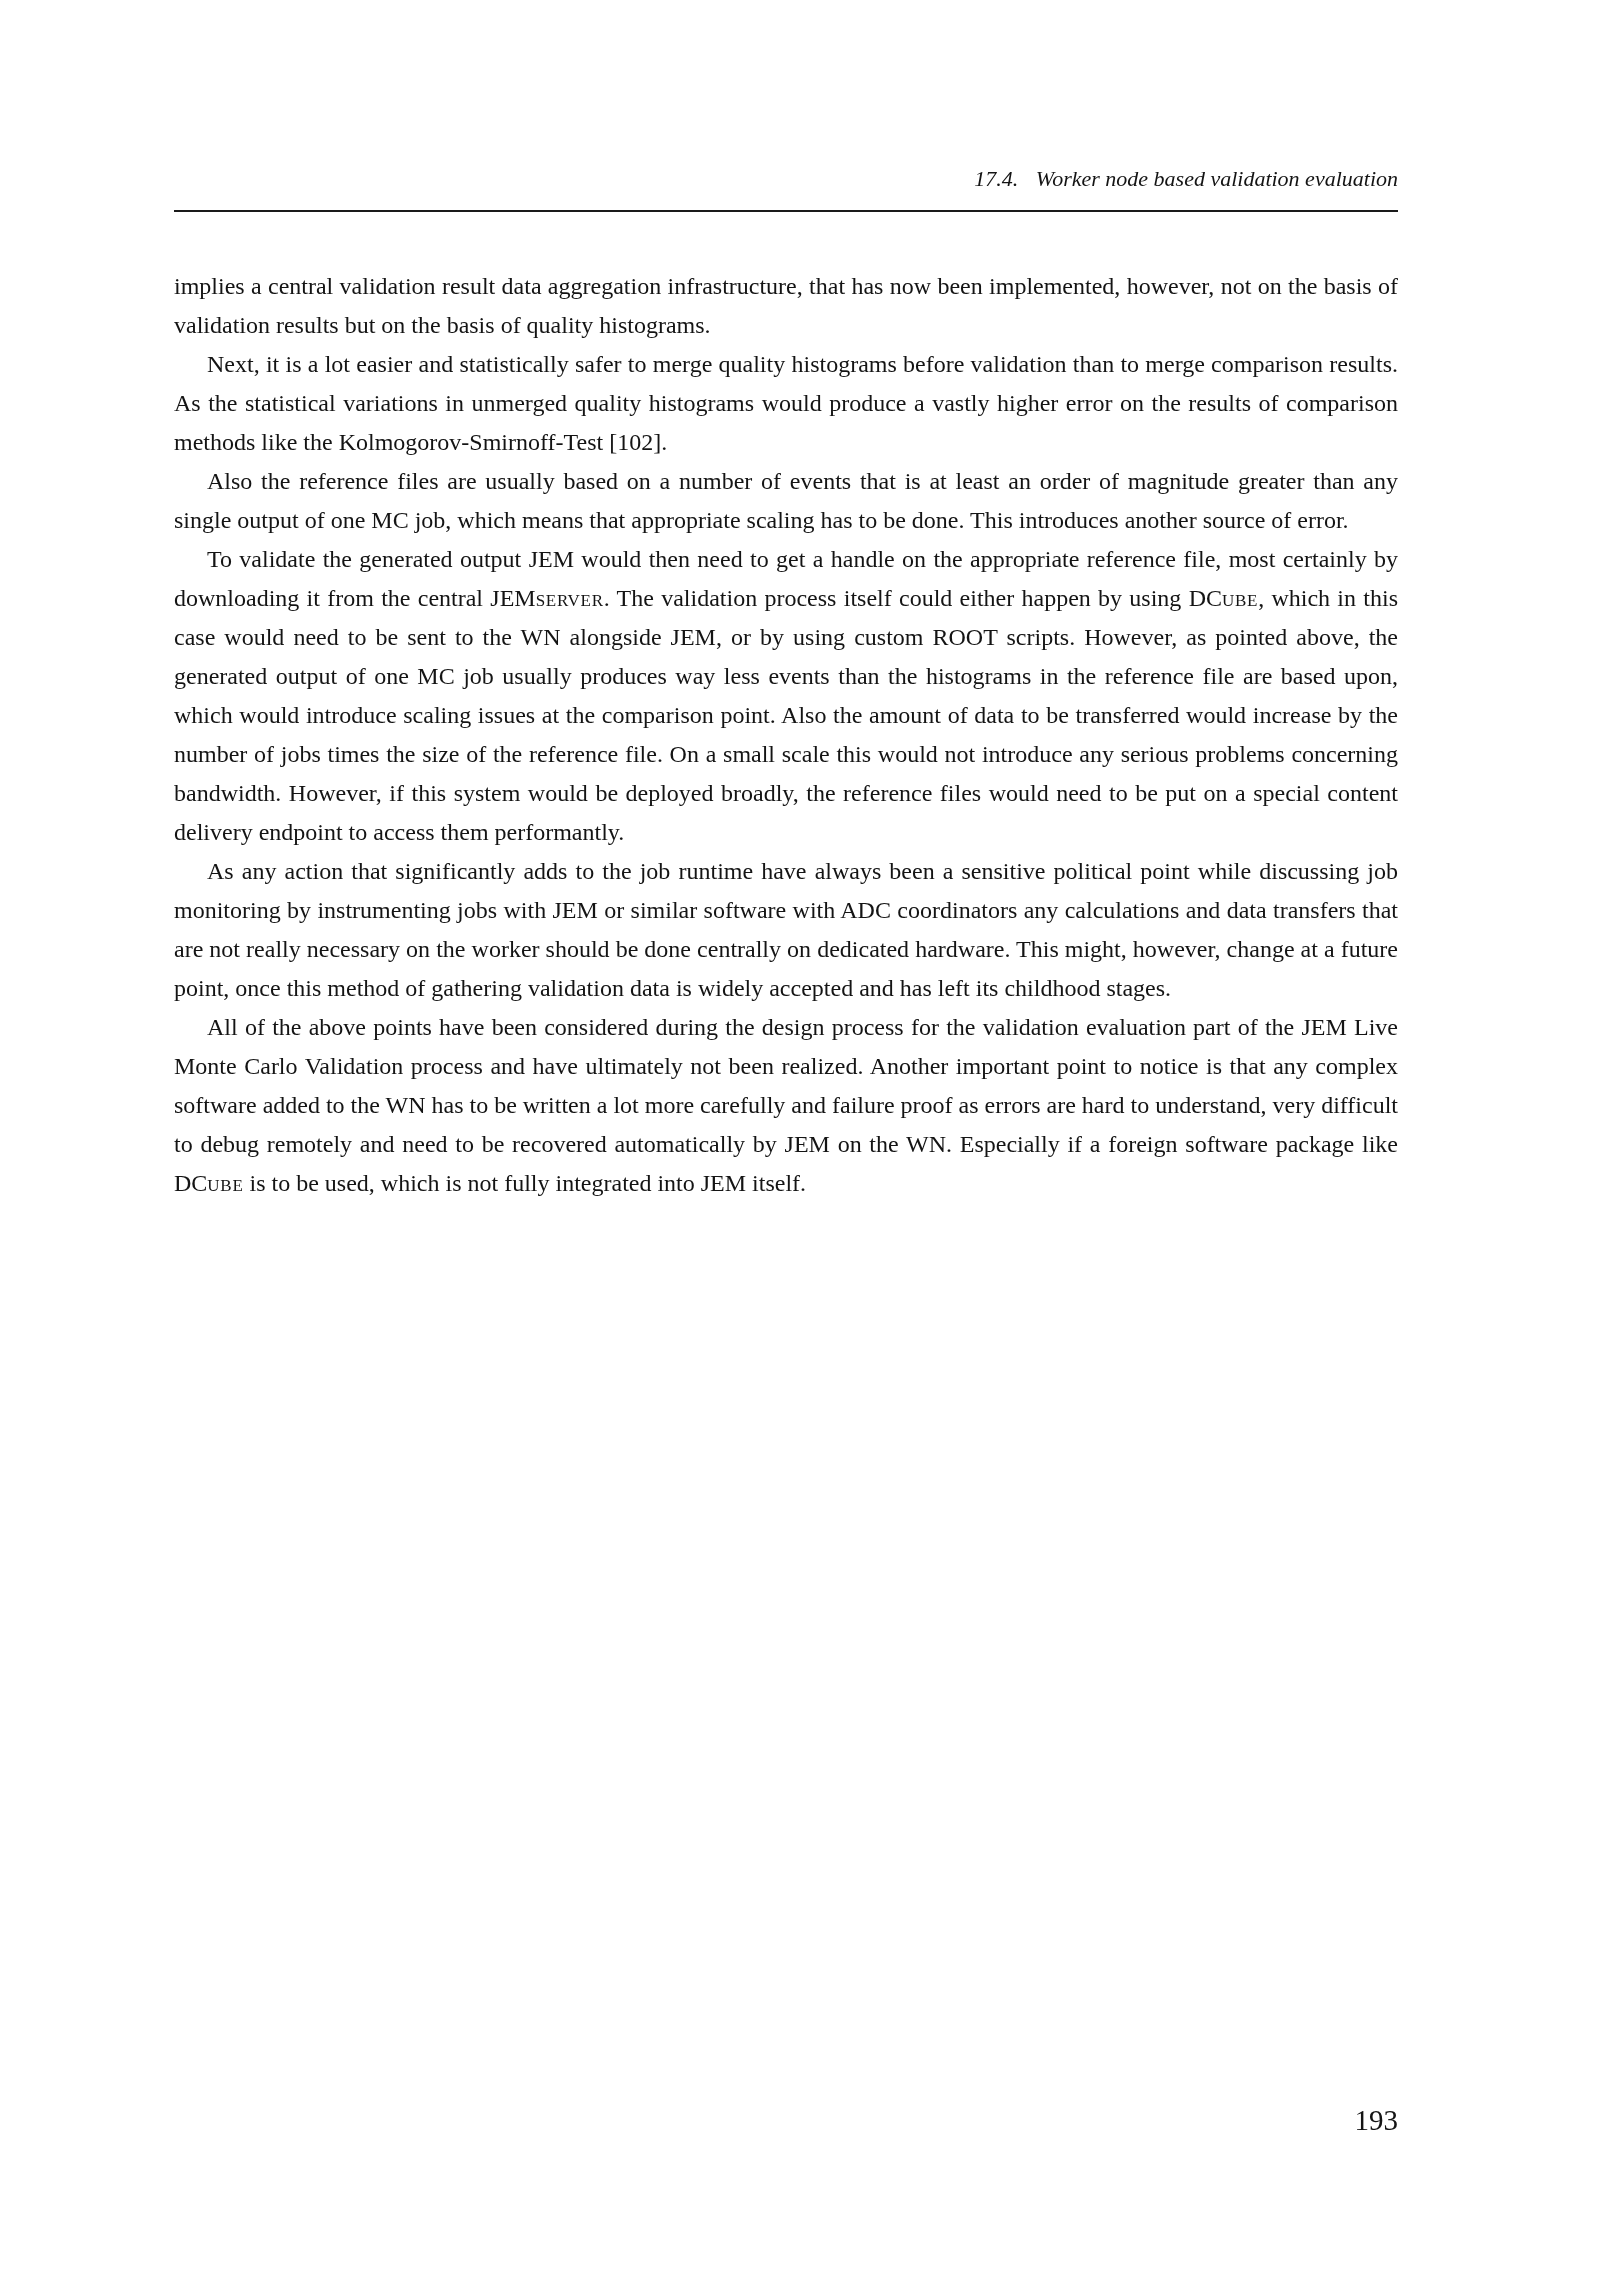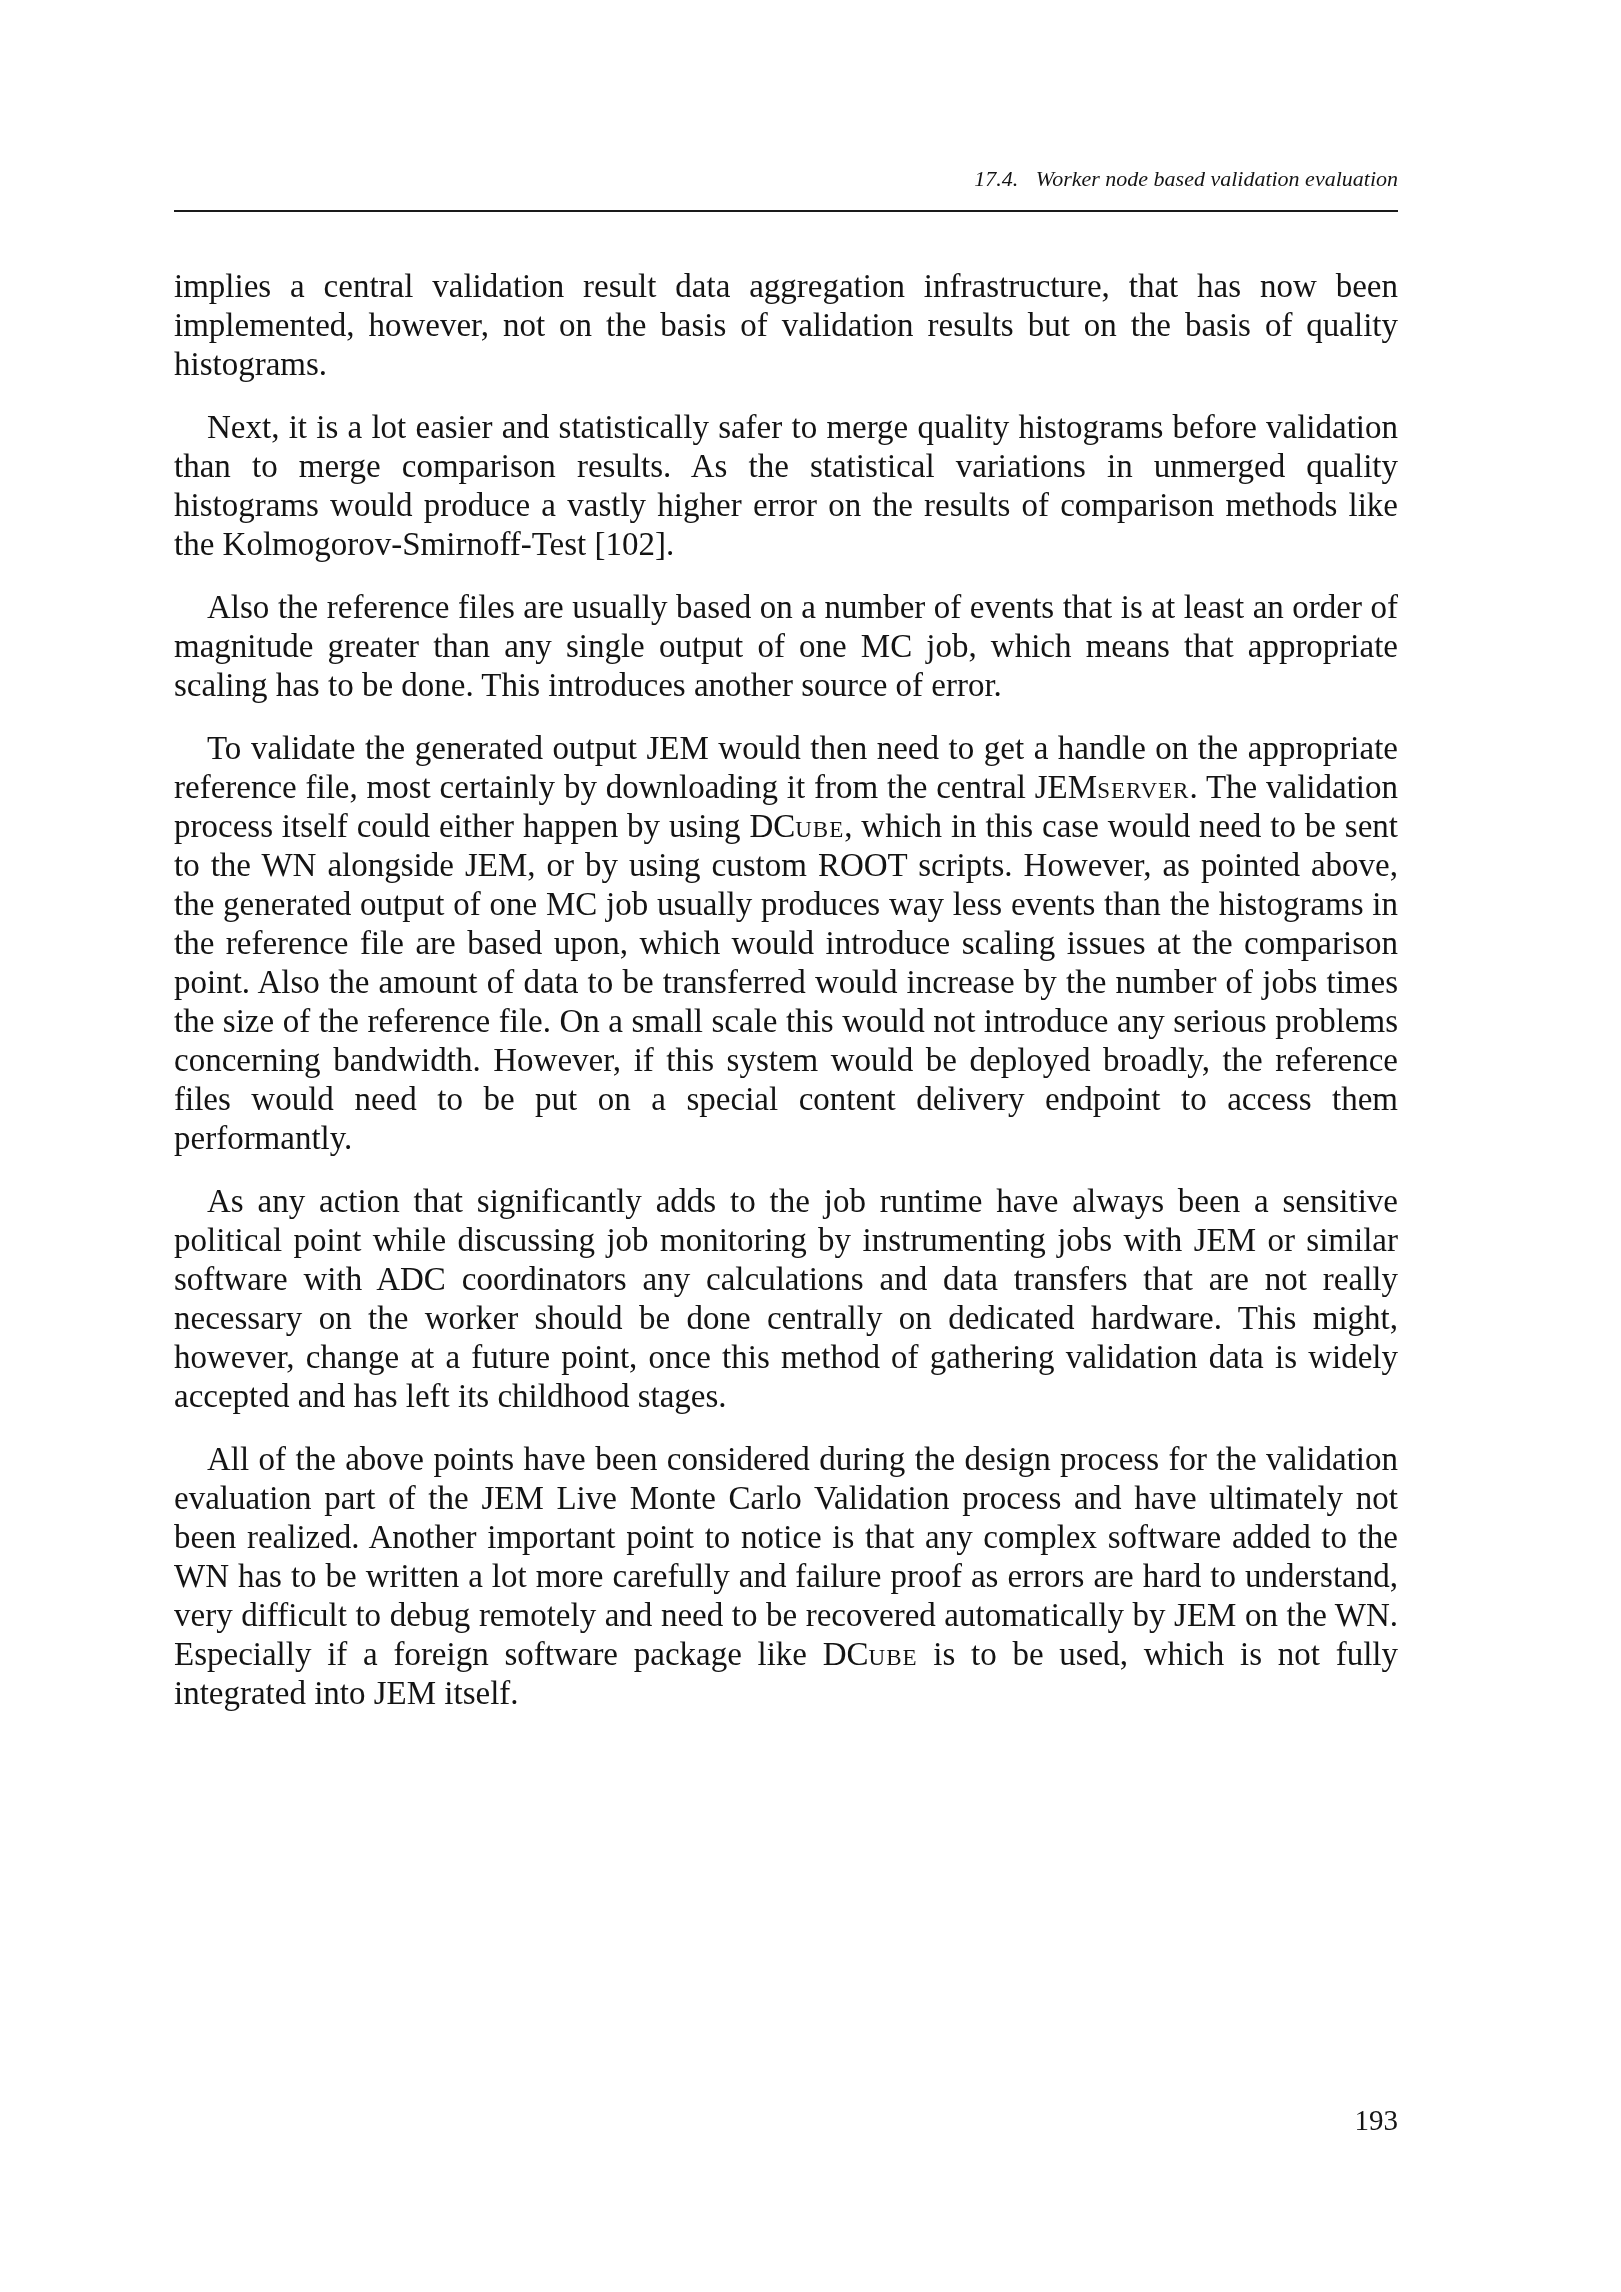--- a/index.html
+++ b/index.html
@@ -36,31 +36,30 @@
     left: 174px;
     width: 1224px;
     height: 2px;
     background: #1a1a1a;
   }
   .page-body {
     position: absolute;
     top: 267px;
     left: 174px;
     width: 1224px;
-    font-size: 33px;
+    font-size: 24px;
     line-height: 39px;
     text-align: justify;
   }
   .page-body p {
     margin: 0;
     padding: 0;
   }
   .page-body p.indent {
     text-indent: 33px;
-    margin-top: 24px;
   }
   .sc {
     font-variant: small-caps;
     letter-spacing: 0.03em;
   }
   .page-number {
     position: absolute;
     top: 2103px;
     left: 174px;
     width: 1224px;

